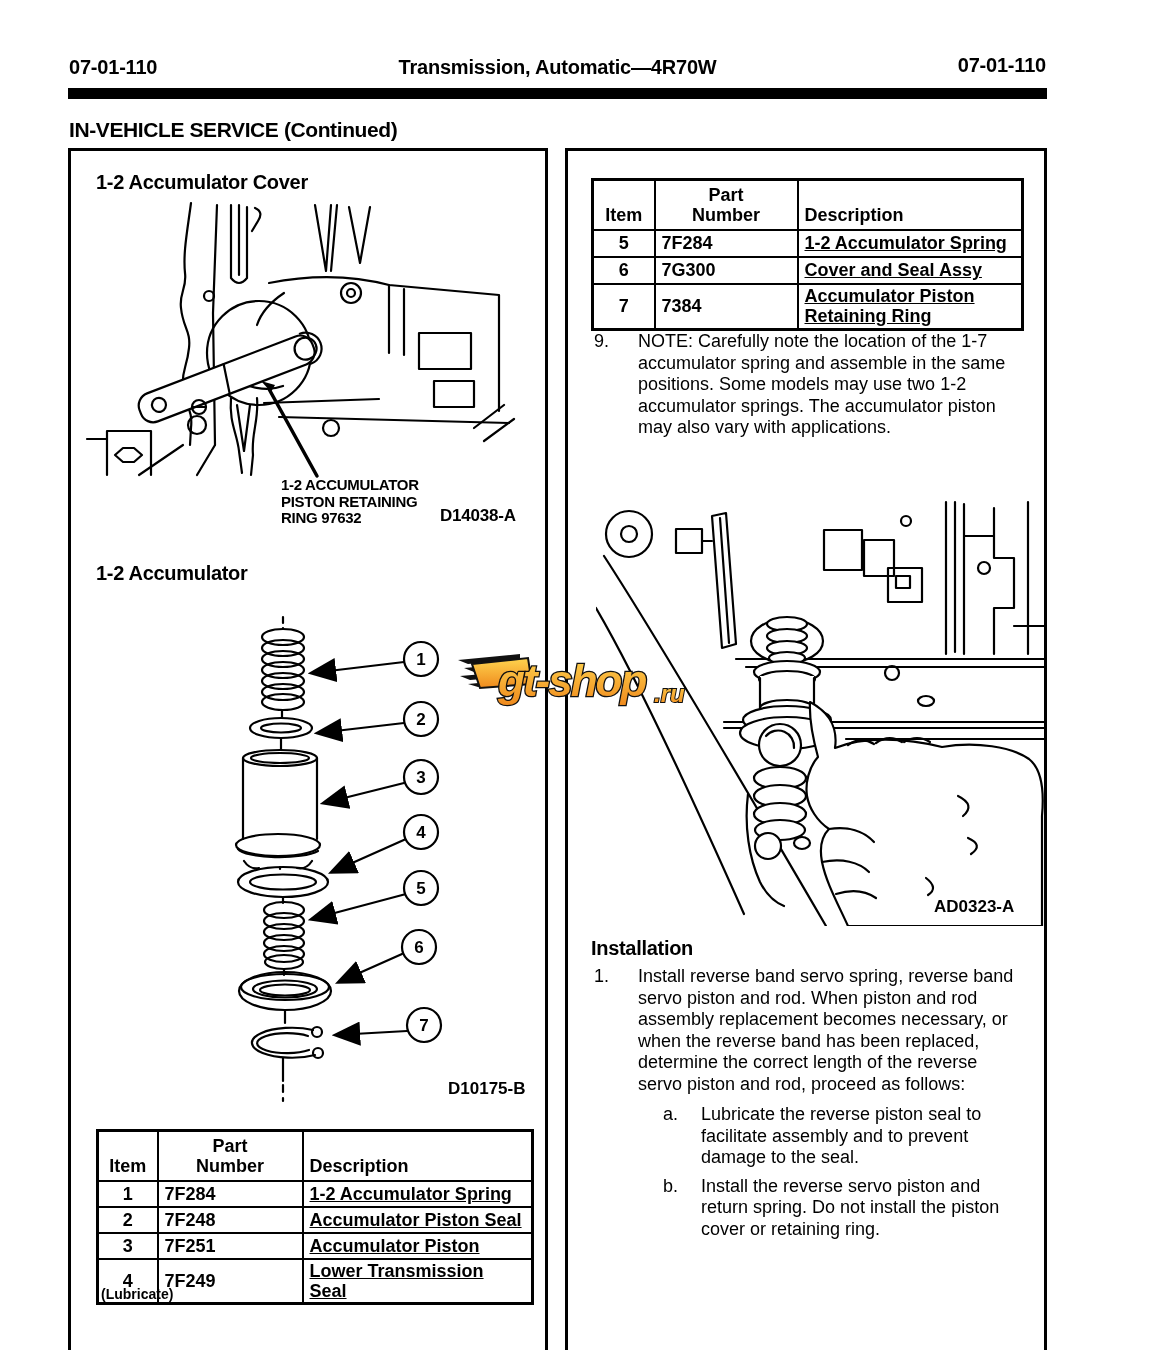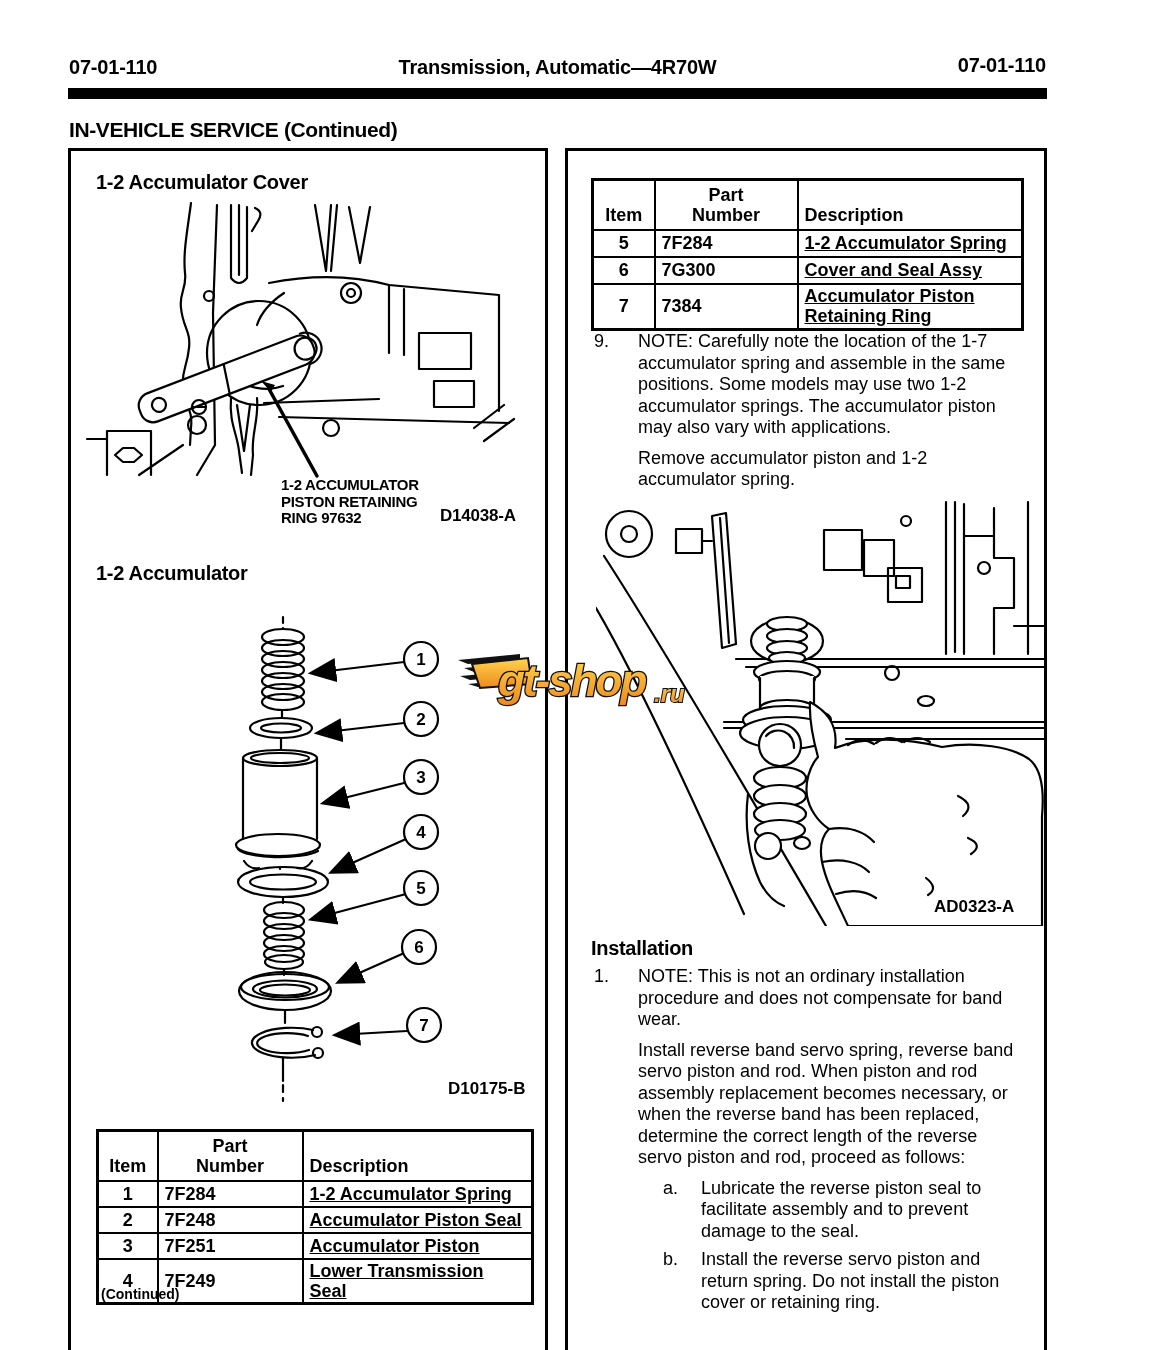--- a/index.html
+++ b/index.html
@@ -223,21 +223,21 @@
       <td class="c-part">7F251</td>
       <td class="c-desc">Accumulator Piston</td>
     </tr>
     <tr style="height:26px">
       <td class="c-item">4</td>
       <td class="c-part">7F249</td>
       <td class="c-desc">Lower Transmission Seal</td>
     </tr>
   </tbody>
     </table>
-  <div class="abs continued" style="left:30px;top:1135px;">(Continued)</div>
+  <div class="abs continued" style="left:30px;top:1135px;">(Lubricate)</div>
 </div>
 
 <div class="box" style="left:565px;top:148px;width:482px;height:1210px;">
 
   <table class="parts abs" style="left:23px;top:27px;width:430px;">
     <colgroup>
         <col style="width:62px">
         <col style="width:143px">
         <col style="width:225px">
       </colgroup>
@@ -262,21 +262,20 @@
       <td class="c-part">7384</td>
       <td class="c-desc">Accumulator Piston Retaining Ring</td>
     </tr>
   </tbody>
     </table>
 
   <div class="step" style="left:26px;top:180px;width:429px;">
     <span class="num">9.</span>
     <div class="stext">
       <p>NOTE: Carefully note the location of the 1-7 accumulator spring and assemble in the same positions. Some models may use two 1-2 accumulator springs. The accumulator piston may also vary with applications.</p>
-      <p>Remove accumulator piston and 1-2 accumulator spring.</p>
     </div>
   </div>
 
   <svg class="abs" style="left:28px;top:345px;" width="450" height="430" viewBox="0 0 450 430">
     <g class="svg-line">
 
       <circle cx="33" cy="38" r="23"></circle>
         <circle cx="33" cy="38" r="8"></circle>
 
       <path d="M8,60 C60,140 160,310 230,430"></path>
@@ -331,21 +330,20 @@
       <path d="M152,298 C148,330 153,362 164,386 C170,398 178,406 188,410"></path>
     </g>
     <text class="svgcode" x="338" y="416">AD0323-A</text>
   </svg>
 
   <div class="abs fig-title" style="left:23px;top:786px;">Installation</div>
 
   <div class="step" style="left:26px;top:815px;width:429px;">
     <span class="num">1.</span>
     <div class="stext">
-      <p>NOTE: This is not an ordinary installation procedure and does not compensate for band wear.</p>
       <p>Install reverse band servo spring, reverse band servo piston and rod. When piston and rod assembly replacement becomes necessary, or when the reverse band has been replaced, determine the correct length of the reverse servo piston and rod, proceed as follows:</p>
     </div>
     <div class="sub">
       <span class="letter">a.</span>
       <span>Lubricate the reverse piston seal to facilitate assembly and to prevent damage to the seal.</span>
     </div>
     <div class="sub">
       <span class="letter">b.</span>
       <span>Install the reverse servo piston and return spring. Do not install the piston cover or retaining ring.</span>
     </div>

